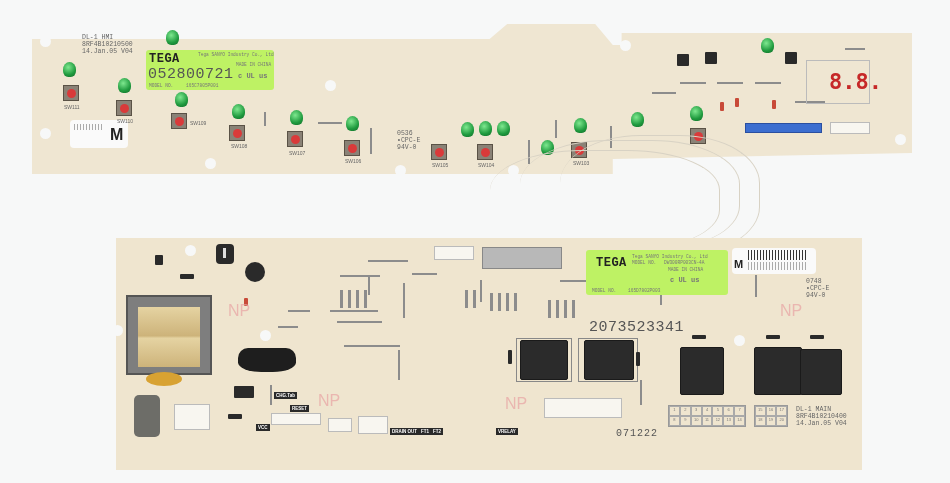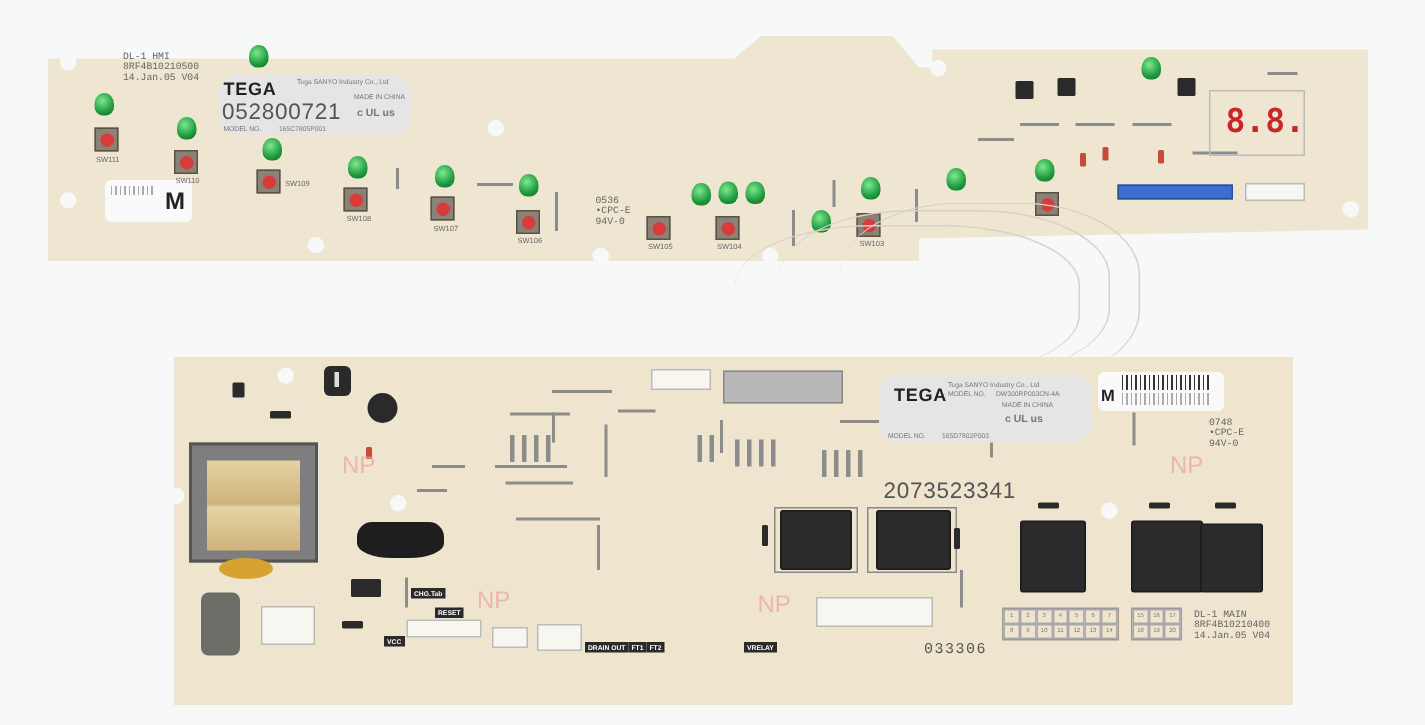--- a/index.html
+++ b/index.html
@@ -4,21 +4,21 @@
 <style>
   * { box-sizing: border-box; margin: 0; padding: 0; }
   body { width: 950px; height: 483px; background: #f7f8f8; position: relative; overflow: hidden; font-family: "Liberation Sans", sans-serif; }
   .board { position: absolute; background: #efe6d2; }
   .main { left: 116px; top: 238px; width: 746px; height: 232px; background: #efe5cf; }
   .mount { position: absolute; width: 11px; height: 11px; border-radius: 50%; background: #f7f8f8; }
   .led { position: absolute; width: 13px; height: 15px; border-radius: 50% 50% 40% 40%; background: radial-gradient(circle at 40% 35%, #7ee88f, #1f9a3e 60%, #136b2a); }
   .sw { position: absolute; width: 16px; height: 16px; background: #8a8276; border: 1px solid #5a5246; }
   .sw::after { content: ""; position: absolute; left: 3px; top: 3px; width: 9px; height: 9px; border-radius: 50%; background: #d93a3a; }
   .sw-label, .silk { position: absolute; font-size: 5px; color: #666; white-space: nowrap; }
-  .label-card { position: absolute; background: #e5e5e5; border-radius: 13px; }
+  .label-card { position: absolute; background: #bef264; border-radius: 3px; font-family: Liberation Mono, monospace; }
   .tega { font-weight: bold; font-size: 12px; color: #222; letter-spacing: 0.5px; position: absolute; }
   .model-num { font-size: 15px; color: #555; position: absolute; letter-spacing: 0.5px; }
   .tiny { font-size: 4.5px; color: #777; position: absolute; white-space: nowrap; }
   .board-text { position: absolute; font-family: "Liberation Mono", monospace; font-size: 6.5px; color: #666; line-height: 7px; white-space: pre; }
   .trace { position: absolute; background: #8c8c8c; height: 1.5px; }
   .vtrace { position: absolute; background: #8c8c8c; width: 1.5px; }
   .relay { position: absolute; background: #2b2b2b; border: 1px solid #1a1a1a; border-radius: 2px; }
   .relay-outline { position: absolute; border: 1px solid #888; }
   .transformer { position: absolute; left: 126px; top: 295px; width: 86px; height: 80px; background: #7e7e7e; border: 2px solid #555; }
   .coil { position: absolute; left: 10px; top: 10px; width: 62px; height: 60px; background: linear-gradient(#e5d3a2, #cdb37a 48%, #e5d3a2 52%, #cdb37a); }
@@ -124,21 +124,21 @@
 <div class="trace" style="left:795px;top:101px;width:30px;"></div>
 <div class="trace" style="left:845px;top:48px;width:20px;"></div>
 
 <div class="small-chip" style="left:677px;top:54px;width:12px;height:12px;"></div>
 <div class="small-chip" style="left:705px;top:52px;width:12px;height:12px;"></div>
 <div class="small-chip" style="left:785px;top:52px;width:12px;height:12px;"></div>
 <div class="diode" style="left:720px;top:102px;width:4px;height:9px;"></div>
 <div class="diode" style="left:735px;top:98px;width:4px;height:9px;"></div>
 <div class="diode" style="left:772px;top:100px;width:4px;height:9px;"></div>
 <div class="seg">
-  <span class="seg-digit" style="left:10px;text-align:right;">8.8.</span>
+  <span class="seg-digit" style="left:22px;text-align:right;">8.8.</span>
 </div>
 <div class="ribbon" style="left:745px;top:123px;width:77px;height:10px;"></div>
 <div class="connector" style="left:830px;top:122px;width:40px;height:12px;"></div>
 
 <div class="wire" style="left:560px;top:135px;width:200px;height:120px;border-left:none;border-bottom:none;"></div>
 <div class="wire" style="left:520px;top:140px;width:220px;height:110px;border-left:none;border-bottom:none;"></div>
 <div class="wire" style="left:490px;top:150px;width:230px;height:100px;border-left:none;border-bottom:none;"></div>
 
 <div class="board main"></div>
 <div class="mount" style="left:185px;top:245px;"></div>
@@ -238,21 +238,21 @@
   <span>19</span>
   <span>20</span>
 </div>
 
 <div class="board-text" style="left:796px;top:406px;">DL-1 MAIN
 8RF4B10210400
 14.Jan.05 V04</div>
 <div class="board-text" style="left:806px;top:278px;">0748
 •CPC-E
 94V-0</div>
-<div style="position:absolute;left:616px;top:428px;font-size:10px;color:#555;letter-spacing:1px;font-family:'Liberation Mono',monospace;">033306</div>
+<div style="position:absolute;left:616px;top:428px;font-size:10px;color:#555;letter-spacing:1px;font-family:'Liberation Mono',monospace;">071222</div>
 
 <div class="label-card" style="left:586px;top:250px;width:142px;height:45px;">
   <span class="tega" style="left:10px;top:6px;">TEGA</span>
   <span class="tiny" style="left:46px;top:4px;">Tega SANYO Industry Co., Ltd</span>
   <span class="tiny" style="left:46px;top:10px;">MODEL NO.</span>
   <span class="tiny" style="left:78px;top:10px;">DW300RP003CN-4A</span>
   <span class="tiny" style="left:82px;top:17px;">MADE IN CHINA</span>
   <span class="model-num" style="left:3px;top:37px;margin-top:32px;">2073523341</span>
   <span class="tiny" style="left:84px;top:26px;font-size:7px;font-weight:bold;">c UL us</span>
   <span class="tiny" style="left:6px;top:38px;">MODEL NO.</span>

